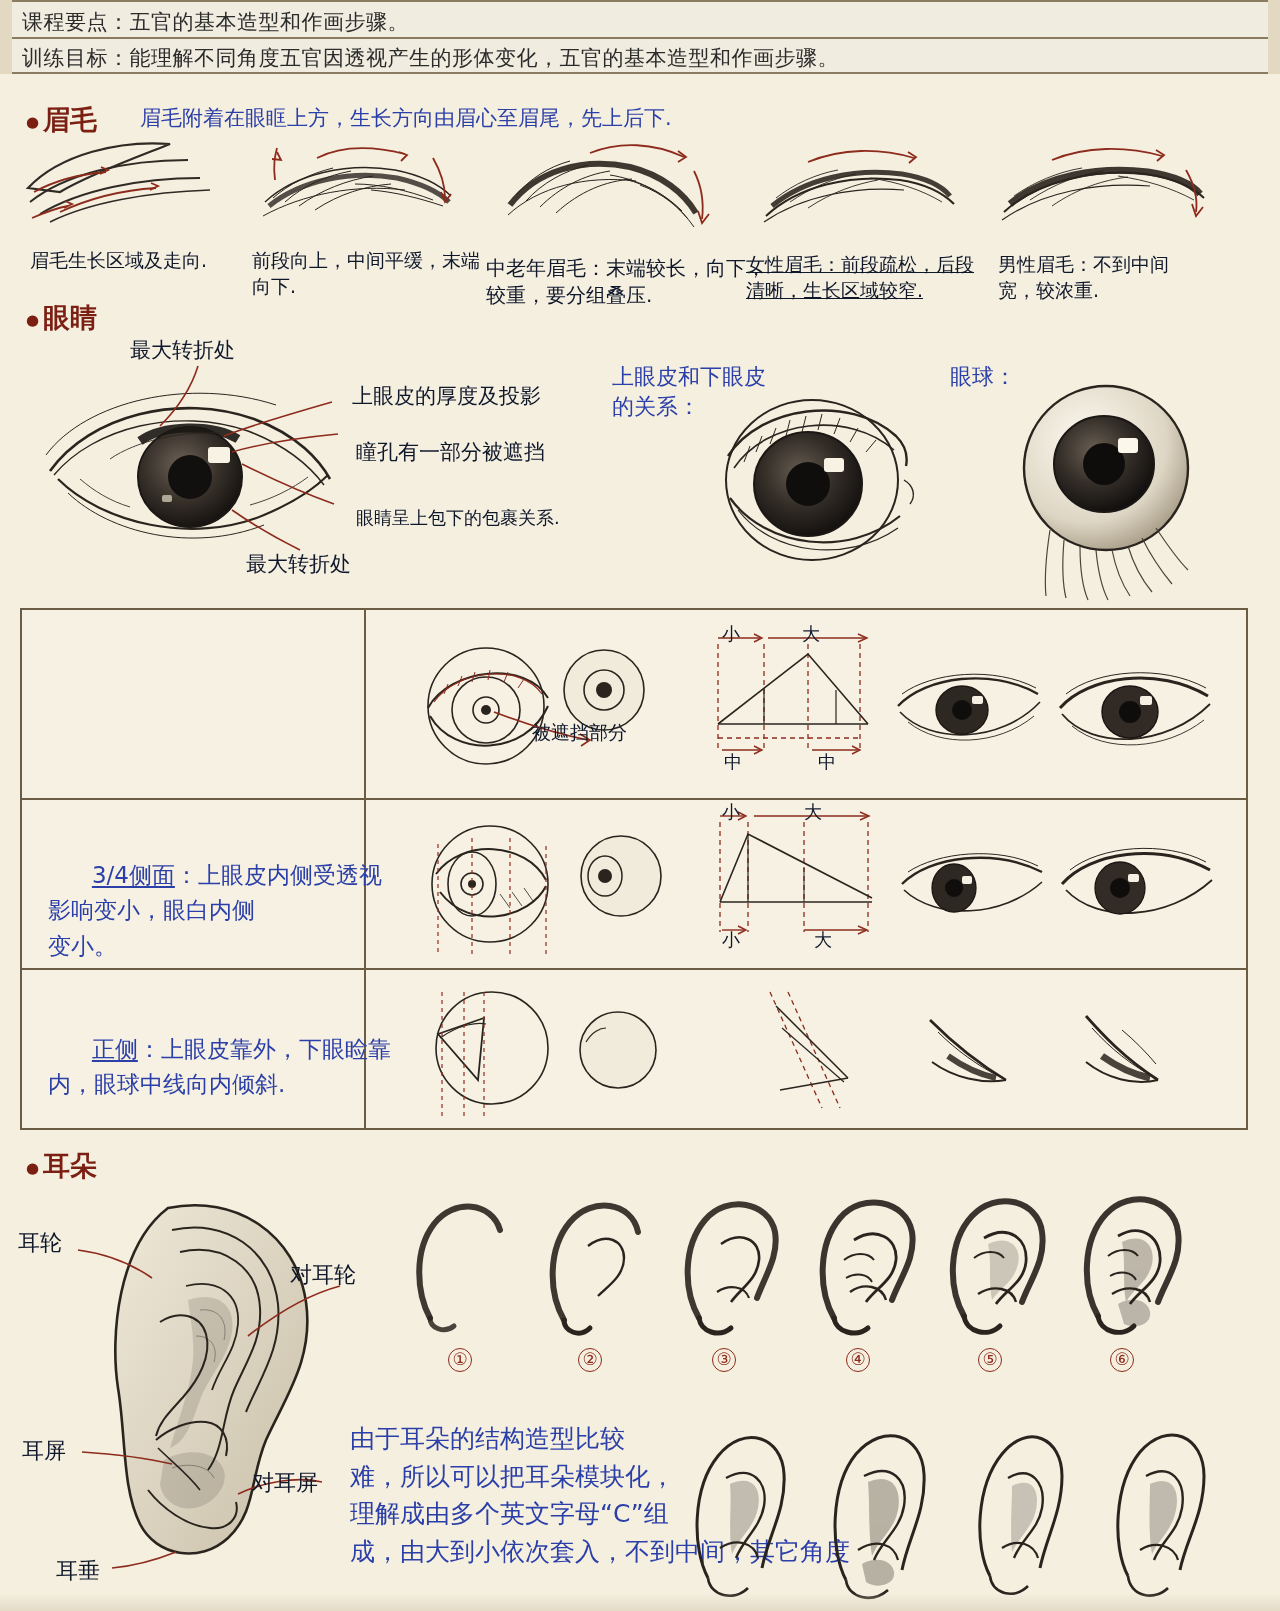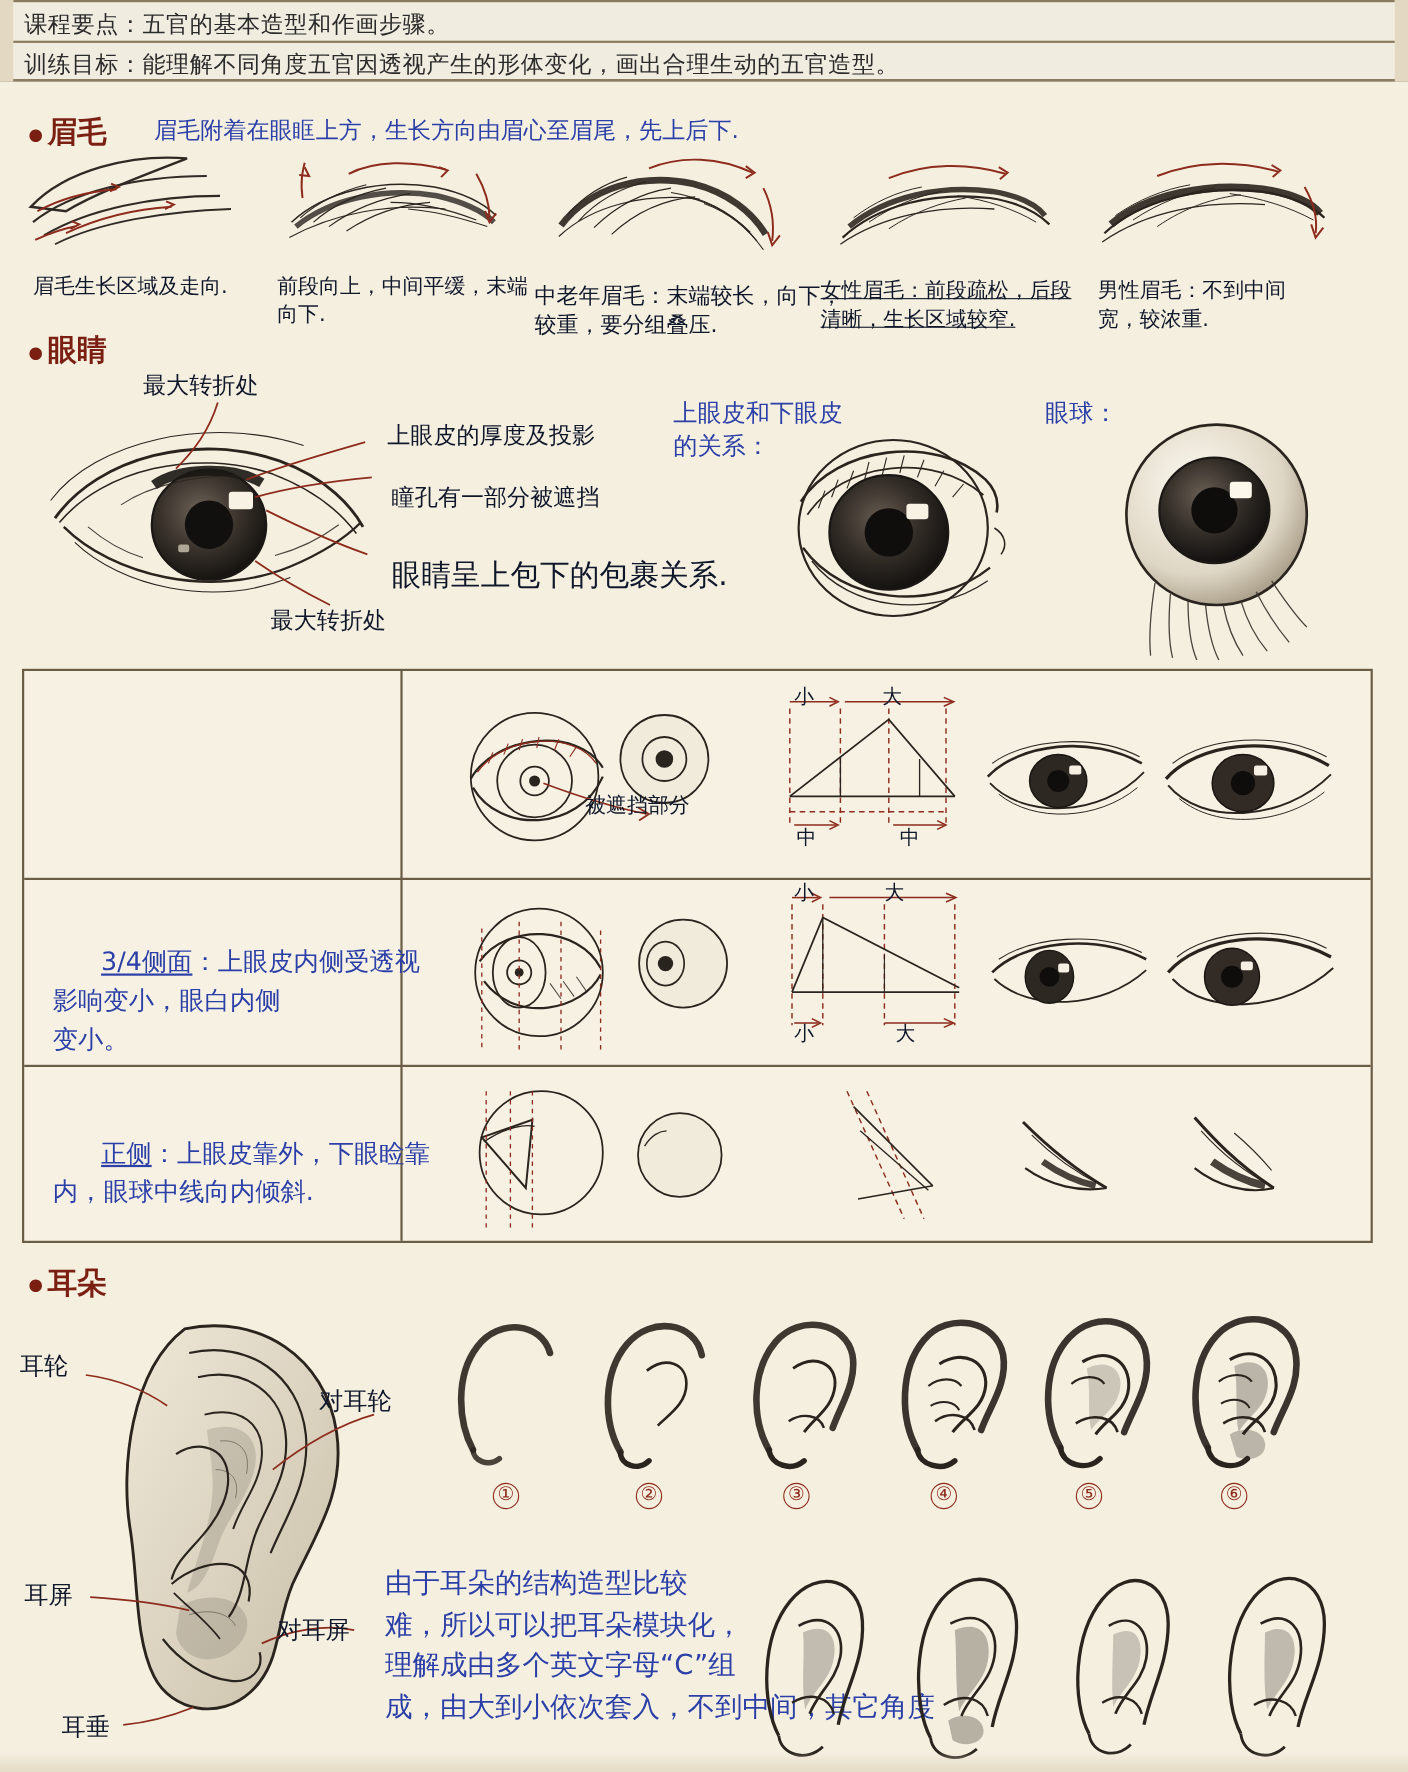--- a/index.html
+++ b/index.html
@@ -145,21 +145,21 @@
 
 <div class="page">
 
   <div class="header">
     <div class="rule rule-top"></div>
     <div class="rule rule-mid"></div>
     <div class="rule rule-bot"></div>
     <div class="edge-l"></div>
     <div class="edge-r"></div>
     <div class="line line1">课程要点：五官的基本造型和作画步骤。</div>
-    <div class="line line2">训练目标：能理解不同角度五官因透视产生的形体变化，画出合理生动的五官造型。</div>
+    <div class="line line2">训练目标：能理解不同角度五官因透视产生的形体变化，五官的基本造型和作画步骤。</div>
   </div>
 
   <div class="bullet-title" style="left:26px; top:102px;">眉毛</div>
   <div class="hw hw-blue" style="left:140px; top:104px; font-size:21px;">眉毛附着在眼眶上方，生长方向由眉心至眉尾，先上后下.</div>
 
   <div class="art" style="left:20px; top:130px;">
     <svg width="220" height="110" viewBox="0 0 220 110">
       <path d="M8 58 C40 24, 100 10, 150 14 C120 26, 70 44, 40 62 Z" fill="none" stroke="#2f2a24" stroke-width="2.2"></path>
       <path d="M10 72 C45 44, 105 30, 168 30" fill="none" stroke="#2f2a24" stroke-width="2"></path>
       <path d="M20 84 C60 60, 120 48, 180 48" fill="none" stroke="#2f2a24" stroke-width="2"></path>
@@ -294,21 +294,21 @@
       <path d="M212 50 C170 62, 130 74, 104 84"></path>
       <path d="M218 82 C176 86, 140 92, 112 100"></path>
       <path d="M214 152 C180 140, 150 126, 122 112"></path>
       <path d="M180 198 C156 186, 132 172, 112 158"></path>
     </g>
   </svg>
 
   <div class="hw hw-red" style="left:130px; top:336px; font-size:21px;">最大转折处</div>
   <div class="hw hw-red" style="left:352px; top:382px; font-size:21px;">上眼皮的厚度及投影</div>
   <div class="hw hw-red" style="left:356px; top:438px; font-size:21px;">瞳孔有一部分被遮挡</div>
-  <div class="hw hw-red" style="left:356px; top:506px; font-size:27px;">眼睛呈上包下的包裹关系.</div>
+  <div class="hw hw-red" style="left:356px; top:506px; font-size:18px;">眼睛呈上包下的包裹关系.</div>
   <div class="hw hw-red" style="left:246px; top:550px; font-size:21px;">最大转折处</div>
 
   <div class="hw hw-blue" style="left:612px; top:362px; font-size:22px;">上眼皮和下眼皮
 的关系：</div>
   <div class="hw hw-blue" style="left:950px; top:362px; font-size:22px;">眼球：</div>
 
   <div class="art" style="left:700px; top:372px;">
     <svg width="230" height="210" viewBox="0 0 230 210">
       <defs>
         <radialGradient id="iris2" cx="42%" cy="38%" r="62%">

